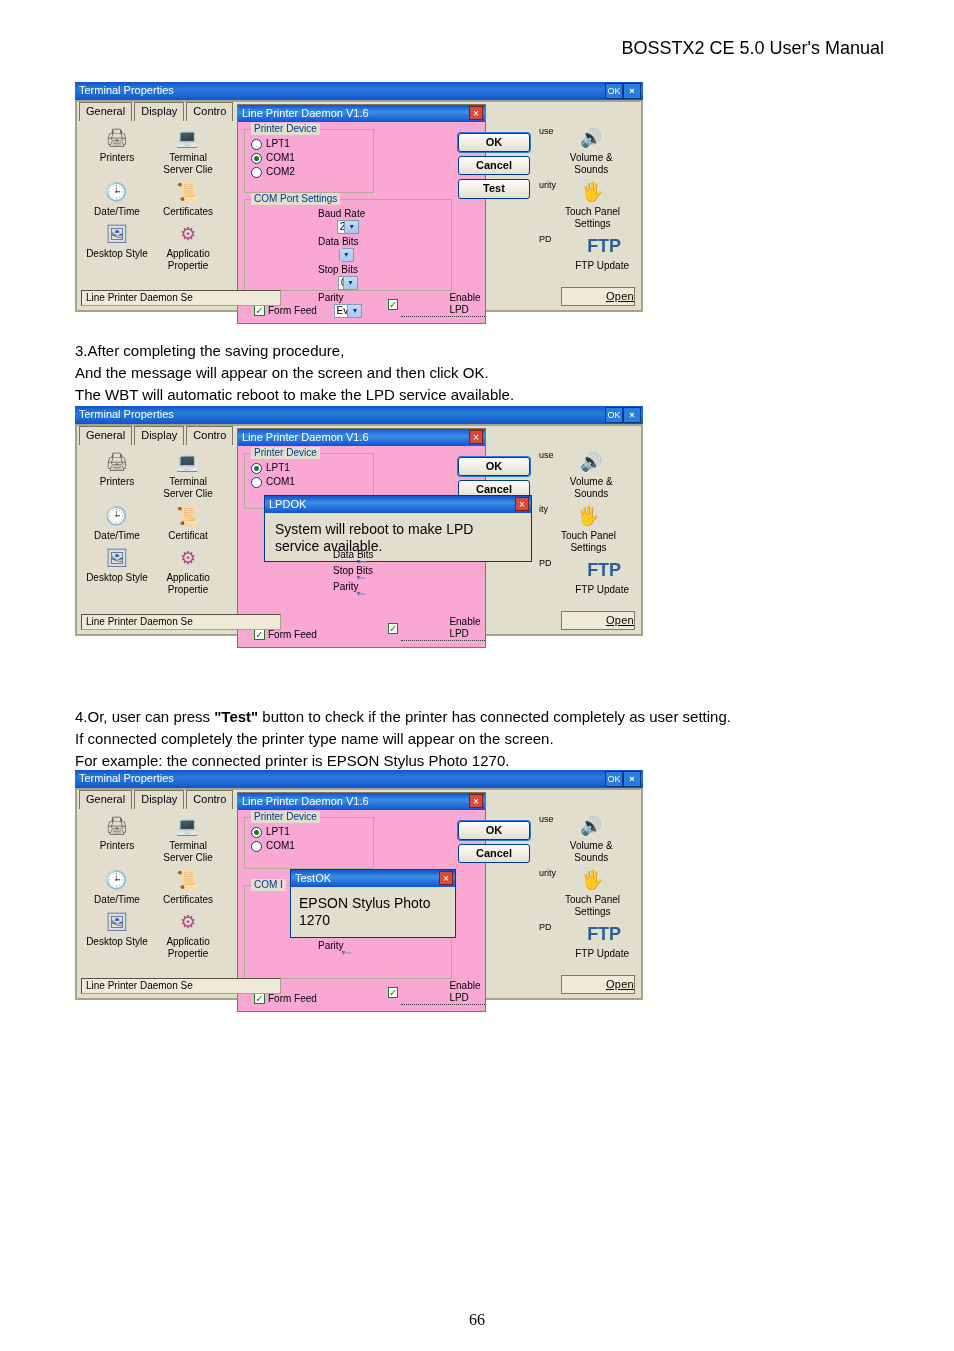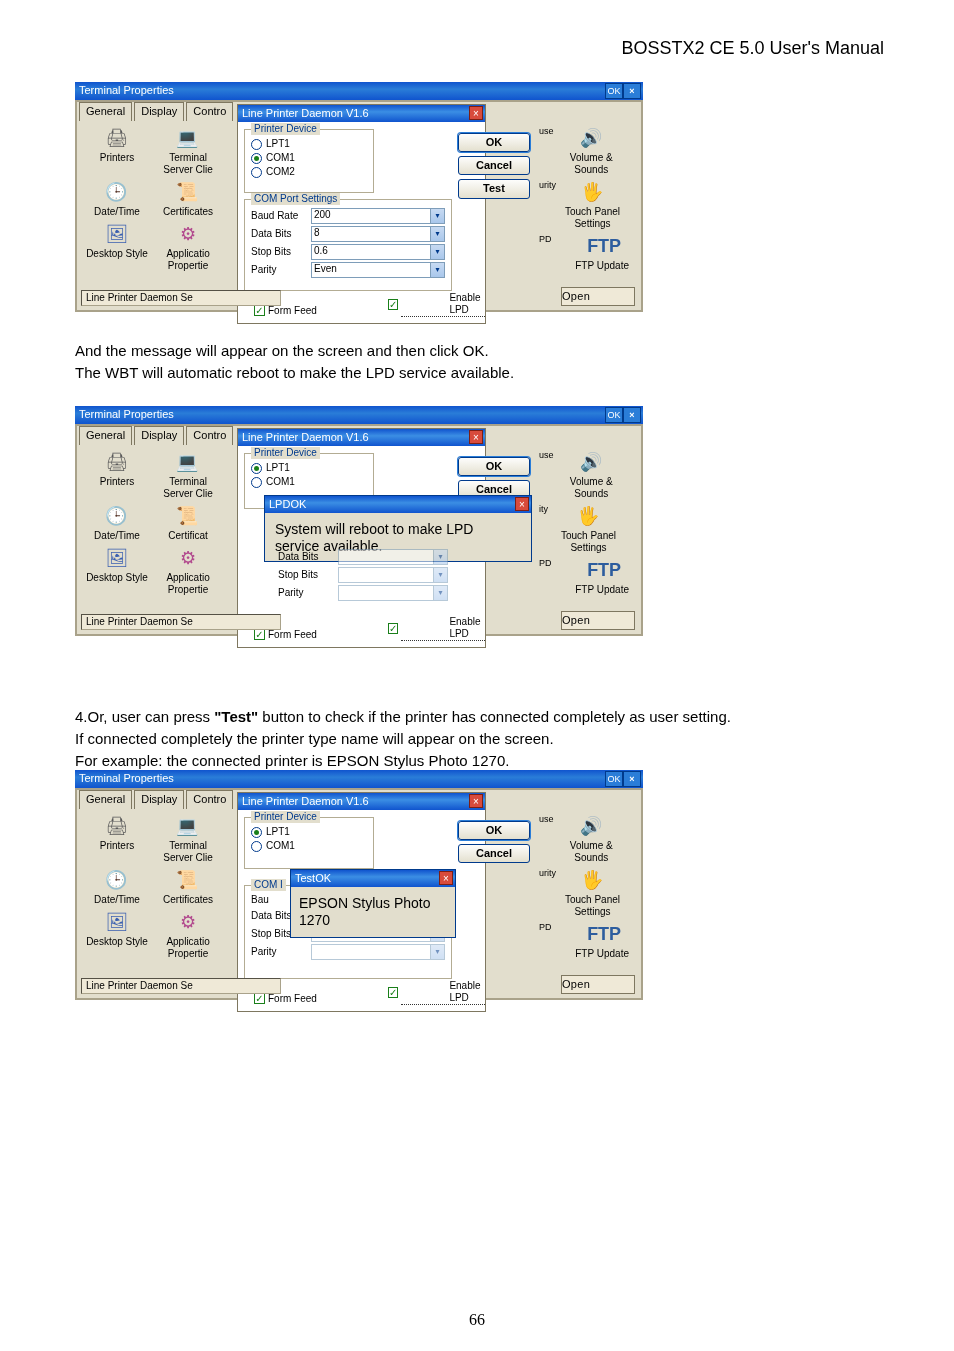--- a/index.html
+++ b/index.html
@@ -118,21 +118,21 @@
     position: absolute;
     top: 4px; right: 6px;
     width: 96px;
   }
 
   
   .innerdlg {
     position: absolute;
     left: 160px; top: -18px;
     width: 249px; height: 220px;
-    background: #ffffff;
+    background: #f9a8d4;
     border: 1px solid #7e7760;
   }
   .innerdlg .inner-title {
     height: 17px;
     background: linear-gradient(#1054ce, #3b8ee4 40%, #1054ce);
     color: #fff; font-size: 11px;
     padding-left: 4px;
     display: flex; align-items: center;
     position: relative;
   }
@@ -167,21 +167,21 @@
   }
   .radio .dot {
     width: 11px; height: 11px; border: 1px solid #003a8c;
     border-radius: 50%; background: #fff;
     display: inline-flex; align-items: center; justify-content: center;
   }
   .radio .dot.checked::after {
     content: ""; width: 5px; height: 5px; background: #1a7f1a; border-radius: 50%;
   }
 
-  .fieldrow { display: flex; align-items: center; margin: 2px 0; }
+  .fieldrow { display: flex; align-items: center; margin: 2px 0; flex-direction: column; }
   .fieldrow .lbl { width: 60px; font-size: 10px; }
   .fieldrow .combo {
     flex: 1;
     height: 16px;
     border: 1px solid #7e9db9;
     background: #fff;
     font-size: 10px;
     padding: 0 2px;
     position: relative;
   }
@@ -233,22 +233,23 @@
     padding: 1px 4px;
   }
 
   .openbtn {
     position: absolute;
     right: 6px; bottom: 4px;
     width: 74px;
     border: 1px solid #7e7760;
     background: #efe9d7;
     padding: 2px 0;
-    text-align: left;
+    text-align: right;
     font-size: 11px;
+    text-decoration: underline;
     letter-spacing: 0.3px;
   }
 
   
   .msgbox {
     position: absolute;
     left: 26px; top: 66px;
     width: 268px;
     border: 1px solid #003a8c;
     background: #e2decd;
@@ -387,20 +388,21 @@
         </div>
       </div>
     </div>
 
     <div class="statusbar">Line Printer Daemon Se</div>
     <span class="openbtn">Open</span>
   </div>
 </div>
 
 <div class="body-text" style="top:340px;">
+  <div>3.After completing the saving procedure,</div>
   <div>And the message will appear on the screen and then click OK.</div>
   <div>The WBT will automatic reboot to make the LPD service available.</div>
 </div>
 
 <div class="shot" style="top:406px; height:226px;">
   <div class="titlebar">
     <span>Terminal Properties</span>
     <span class="okbtn">OK</span>
     <span class="closebtn">×</span>
   </div>

